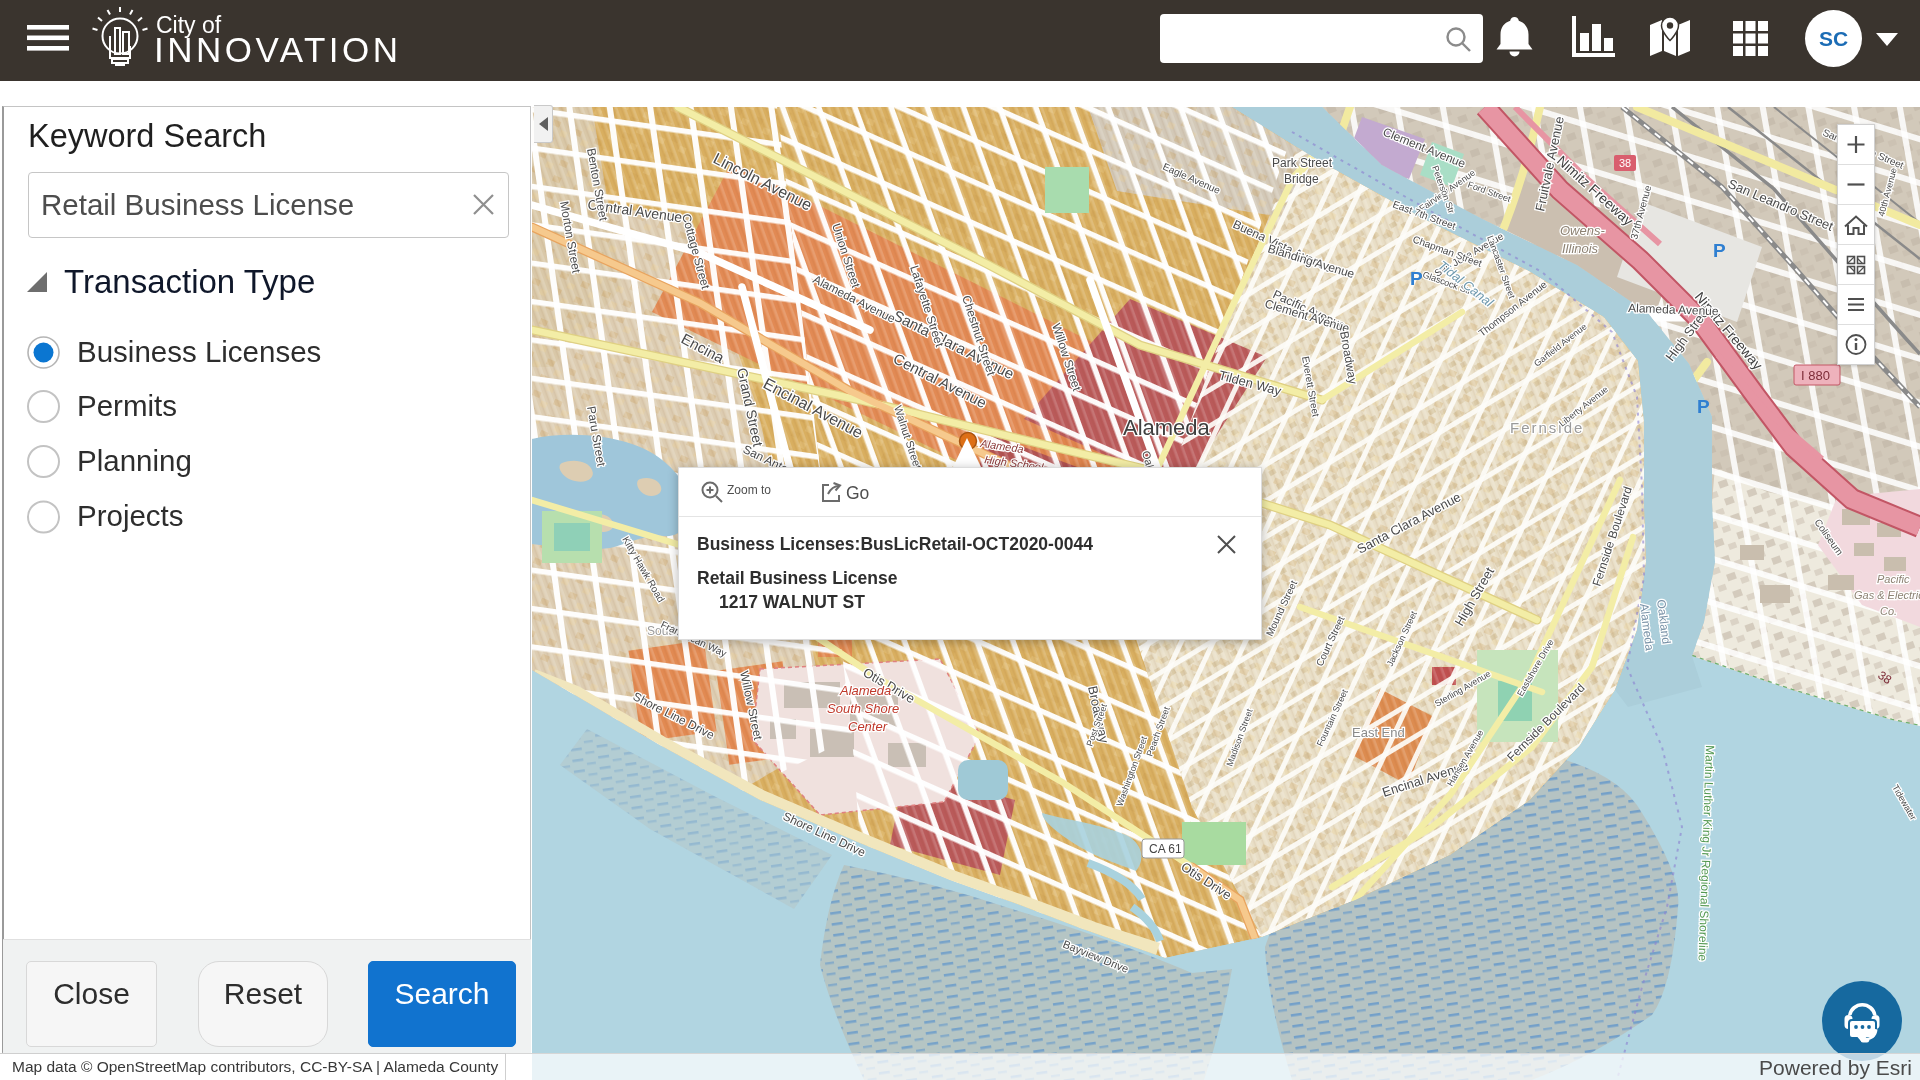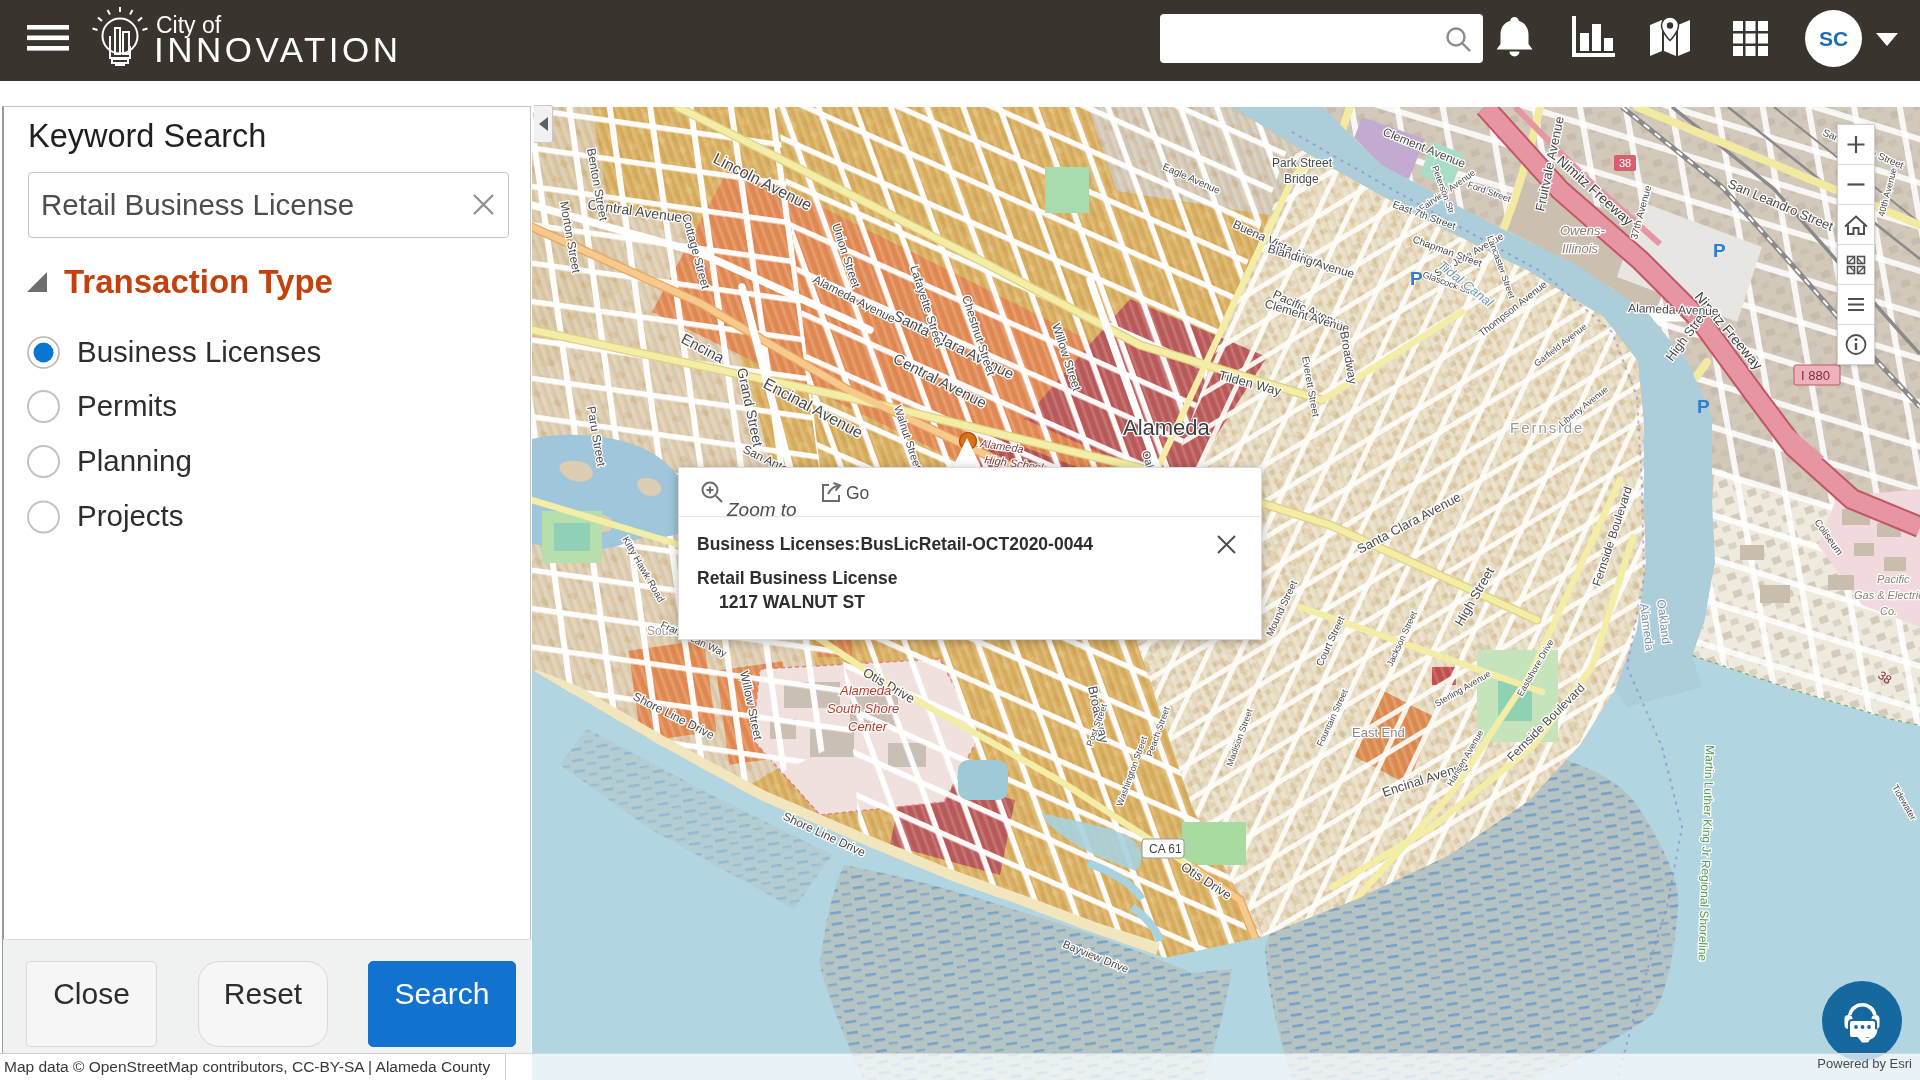--- a/index.html
+++ b/index.html
@@ -9,22 +9,22 @@
   #panel{left:2px;top:106px;width:529px;height:947px;background:#fff;border:1px solid #c4c4c4;border-left:2px solid #9a9a9a;box-sizing:border-box;}
   #panelfoot{left:3px;top:939px;width:528px;height:114px;background:#f0f2f2;border-top:1px solid #e0e0e0;box-sizing:border-box;}
   .btn{position:absolute;top:961px;height:86px;border-radius:5px;font-size:30px;color:#2d2d2d;
     background:#f6f6f6;border:1px solid #d8d8d8;box-sizing:border-box;text-align:center;line-height:63px;}
   #mapwrap{left:532px;top:107px;width:1388px;height:973px;background:#b3d7e3;}
   #popup{left:678px;top:467px;width:584px;height:173px;background:#fff;border:1px solid #dcdcdc;
     box-shadow:0 2px 10px rgba(0,0,0,0.28);box-sizing:border-box;}
   #beak{left:953px;top:438px;width:0;height:0;border-left:14px solid transparent;border-right:14px solid transparent;border-bottom:29px solid #fff;}
   #attrib{left:0;top:1053px;width:1920px;height:27px;background:rgba(255,255,255,0.72);border-top:1px solid #d6d6d6;box-sizing:border-box;}
   #attribL{left:0;top:1053px;width:506px;height:27px;background:#fff;border-top:1px solid #cfcfcf;border-right:1px solid #cfcfcf;box-sizing:border-box;
-    font-size:15.5px;color:#383838;line-height:25px;padding-left:4px;white-space:nowrap;overflow:hidden;}
-  #esri{right:8px;top:1056px;font-size:13px;color:#4a4a4a;}
+    font-size:15.5px;color:#383838;line-height:25px;padding-left:12px;white-space:nowrap;overflow:hidden;}
+  #esri{right:8px;top:1056px;font-size:21px;color:#4a4a4a;}
   #ctrl{left:1837px;top:124px;width:38px;background:#fff;border:1px solid #d0d0d0;box-shadow:0 1px 3px rgba(0,0,0,0.2);box-sizing:border-box;}
   .cell{width:36px;height:39px;border-bottom:1px solid #dedede;position:relative;}
   .cell:last-child{border-bottom:none;}
 </style>
 </head>
 <body>
 <div class="abs" id="header"></div>
 
 <svg class="abs" style="left:27px;top:24px" width="42" height="29">
  <rect x="0" y="1" width="42" height="4.6" fill="#fff"></rect>
@@ -398,21 +398,21 @@
 <div class="abs" id="panel"></div>
 <div class="abs" style="left:28px;top:118px;font-size:32.5px;color:#1f1f1f;">Keyword Search</div>
 <div class="abs" style="left:28px;top:172px;width:481px;height:66px;background:#fff;border:1px solid #c6c6c6;border-radius:4px;box-sizing:border-box;"></div>
 <div class="abs" style="left:41px;top:188px;font-size:29.5px;color:#4d4d4d;">Retail Business License</div>
 <svg class="abs" style="left:472px;top:193px" width="23" height="23" viewBox="0 0 23 23">
  <path d="M2 2 L21 21 M21 2 L2 21" stroke="#8f8f8f" stroke-width="2.2"></path>
 </svg>
 <svg class="abs" style="left:26px;top:271px" width="22" height="22">
     <path d="M21 1 L21 21 L1 21 Z" fill="#6e6e6e"></path>
   </svg>
-<div class="abs" style="left:64px;top:263px;font-size:33px;color:#c2410c;font-weight:bold;">Transaction Type</div>
+<div class="abs" style="left:64px;top:263px;font-size:33px;color:#0f172a;">Transaction Type</div>
 
 <svg class="abs" style="left:26px;top:335px" width="36" height="236">
  <circle cx="17.5" cy="17.5" r="15.5" fill="#fff" stroke="#b5b5b5" stroke-width="1.6"></circle>
  <circle cx="17.5" cy="17.5" r="10" fill="#0b76d1"></circle>
  <circle cx="17.5" cy="71.5" r="15.5" fill="#fff" stroke="#c3c3c3" stroke-width="2"></circle>
  <circle cx="17.5" cy="126.5" r="15.5" fill="#fff" stroke="#c3c3c3" stroke-width="2"></circle>
  <circle cx="17.5" cy="182" r="15.5" fill="#fff" stroke="#c3c3c3" stroke-width="2"></circle>
 </svg>
 <div class="abs" style="left:77px;top:335px;font-size:29.5px;color:#2d2d2d;">Business Licenses</div>
 <div class="abs" style="left:77px;top:389px;font-size:29.5px;color:#2d2d2d;">Permits</div>
@@ -425,21 +425,21 @@
 
 <div class="abs" style="left:534px;top:105px;width:19px;height:38px;background:#f1f1f1;border:1px solid #c9c9c9;border-left:none;border-radius:0 3px 3px 0;box-sizing:border-box;"></div>
 <div class="abs" style="left:539px;top:117px;width:0;height:0;border-top:7px solid transparent;border-bottom:7px solid transparent;border-right:9px solid #606060;"></div>
 
 <div class="abs" id="beak" style="box-shadow:none;"></div>
 <div class="abs" id="popup"></div>
 <svg class="abs" style="left:700px;top:480px" width="24" height="24" viewBox="0 0 24 24">
  <circle cx="10" cy="10" r="7.5" fill="none" stroke="#6b6b6b" stroke-width="2"></circle>
  <path d="M16 16 L22 22 M6.5 10 L13.5 10 M10 6.5 L10 13.5" stroke="#6b6b6b" stroke-width="2" fill="none"></path>
 </svg>
-<div class="abs" style="left:727px;top:499px;font-size:19px;color:#4f4f4f;font-style:italic;">Zoom to</div>
+<div class="abs" style="left:727px;top:483px;font-size:12px;color:#4f4f4f;">Zoom to</div>
 <svg class="abs" style="left:819px;top:480px" width="24" height="24" viewBox="0 0 24 24">
  <path d="M10 5 L4 5 L4 21 L20 21 L20 15" stroke="#6b6b6b" stroke-width="2" fill="none"></path>
  <path d="M9 14 C12 8 16 6 20 6" stroke="#6b6b6b" stroke-width="2" fill="none"></path>
  <path d="M14.5 3 L21 5.5 L16.5 10.5" fill="none" stroke="#6b6b6b" stroke-width="2"></path>
 </svg>
 <div class="abs" style="left:846px;top:483px;font-size:17.5px;color:#4f4f4f;">Go</div>
 <div class="abs" style="left:679px;top:516px;width:582px;height:1px;background:#e4e4e4;"></div>
 <div class="abs" style="left:697px;top:534px;font-size:17.5px;font-weight:bold;color:#2e2e2e;">Business Licenses:BusLicRetail-OCT2020-0044</div>
 <svg class="abs" style="left:1216px;top:534px" width="21" height="21" viewBox="0 0 21 21">
  <path d="M2 2 L19 19 M19 2 L2 19" stroke="#4f4f4f" stroke-width="2"></path>

